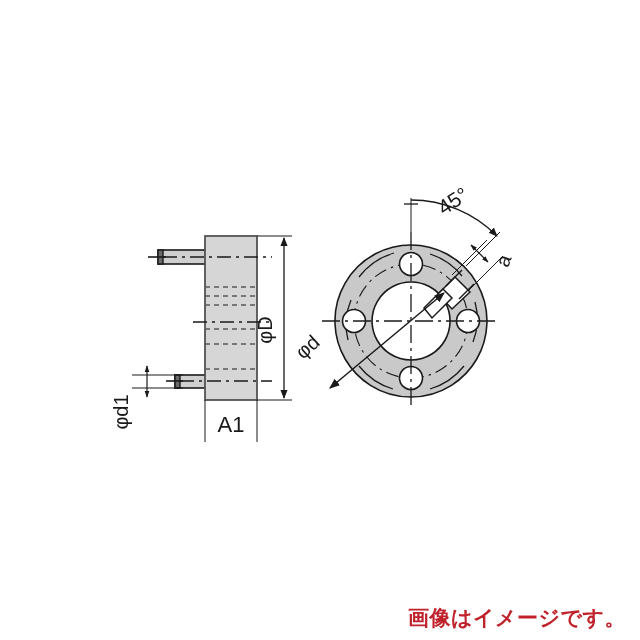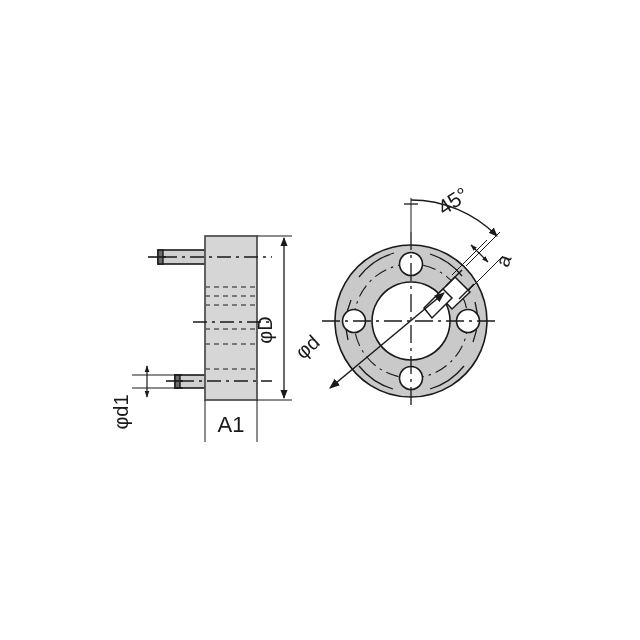--- a/index.html
+++ b/index.html
@@ -166,13 +166,14 @@
 
       <g>
         <line x1="452" y1="275" x2="487" y2="240" stroke="#1a1a1a" stroke-width="1"></line>
         <line x1="468" y1="291" x2="503" y2="256" stroke="#1a1a1a" stroke-width="1"></line>
         <line x1="471" y1="245" x2="488" y2="262" stroke="#1a1a1a" stroke-width="1.2" marker-start="url(#arrHeadS)" marker-end="url(#arrHeadS)"></line>
         <text x="510" y="263" font-size="20" text-anchor="middle" transform="rotate(-70 510 263)">a</text>
       </g>
     </g>
   </svg>
 
+  <div class="caption">画像はイメージです。</div>
 </div>
 
 </body></html>

